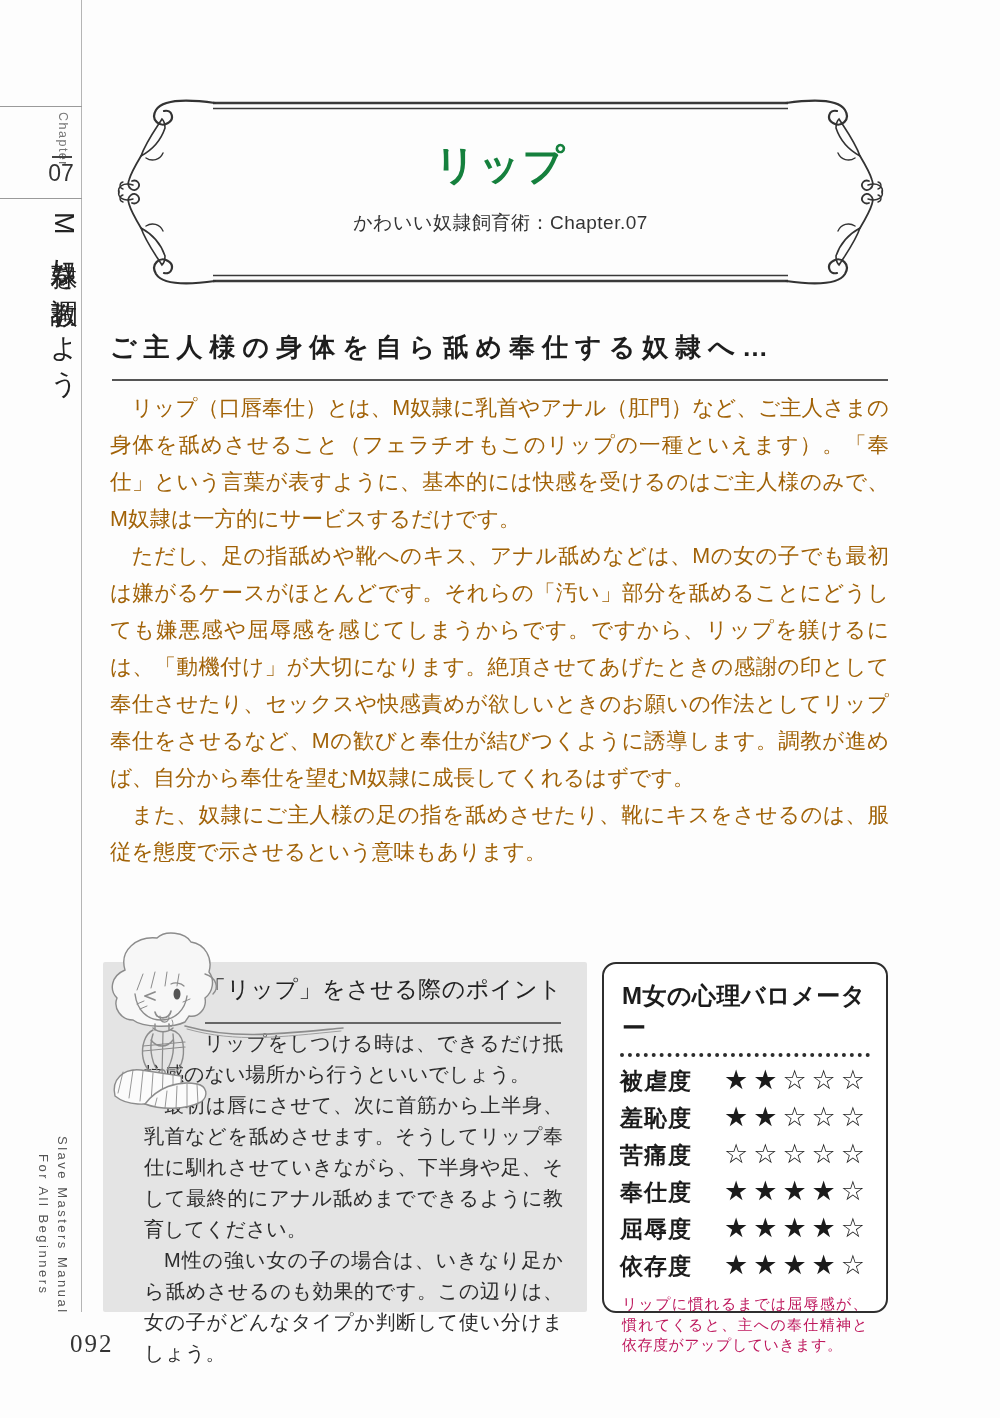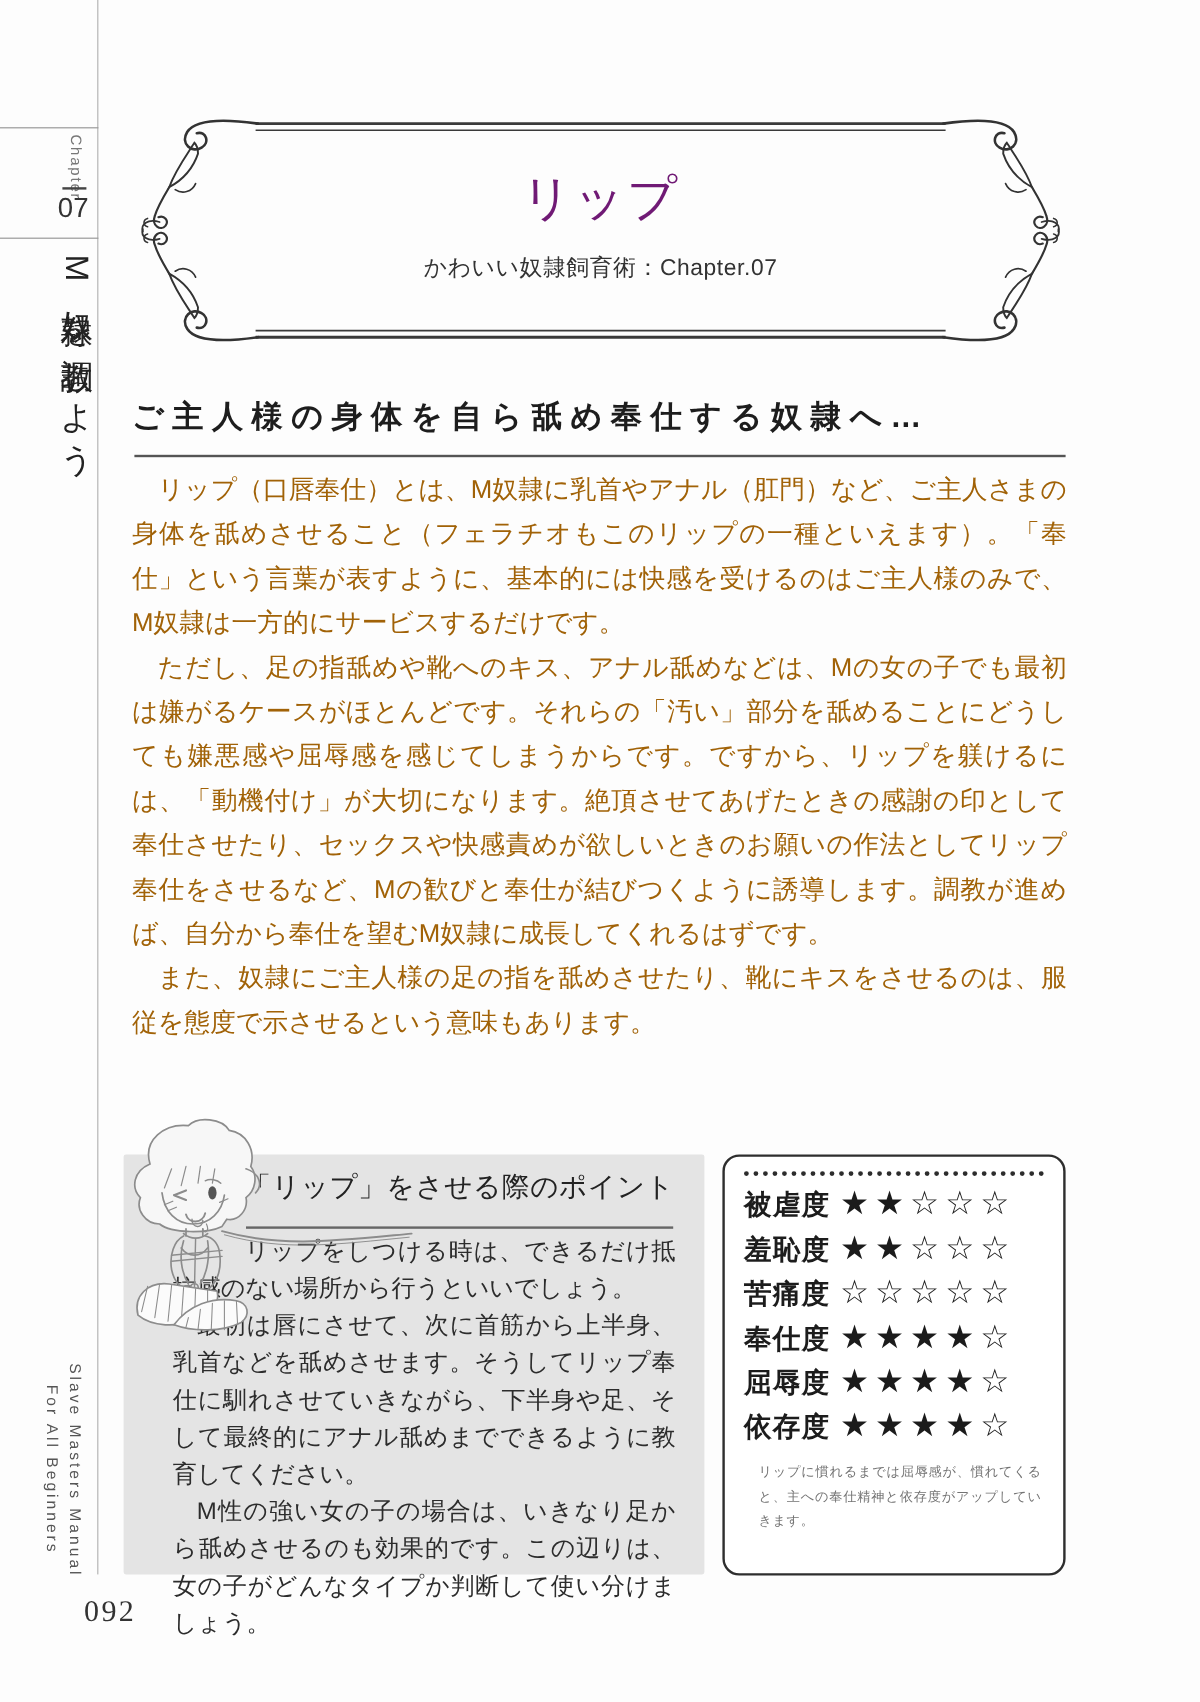--- a/index.html
+++ b/index.html
@@ -21,21 +21,21 @@
   .sb-title{position:absolute;left:46px;top:212px;writing-mode:vertical-rl;
     font-size:27px;letter-spacing:3px;color:#222;}
   .sb-footer{position:absolute;left:34px;top:1134px;height:182px;writing-mode:vertical-rl;
     font-size:13px;letter-spacing:2.5px;color:#555;line-height:19px;text-align:center;}
   .sb-pagenum{position:absolute;left:50px;top:1330px;font-family:"Liberation Serif","DejaVu Serif",serif;
     font-size:25px;letter-spacing:2px;color:#333;margin-left:20px;}
   
   .title-frame{position:absolute;left:113px;top:96px;width:775px;height:192px;}
   .title-frame svg{position:absolute;left:0;top:0;}
   .main-title{position:absolute;left:0;top:42px;width:775px;text-align:center;
-    font-size:41px;font-weight:400;letter-spacing:2px;color:#701a75;}
+    font-size:41px;font-weight:700;letter-spacing:2px;color:#15803d;}
   .subtitle{position:absolute;left:0;top:114px;width:775px;text-align:center;
     font-size:19px;letter-spacing:0.5px;color:#333;}
   
   .heading{position:absolute;left:110px;top:330px;width:780px;margin:0;text-align:left;
     font-size:26px;font-weight:bold;letter-spacing:7px;color:#1d1d1d;white-space:nowrap;}
   .heading-rule{position:absolute;left:112px;top:379px;width:776px;height:2px;background:#555;}
   .body-text{position:absolute;left:110px;top:390px;width:779px;
     font-size:21.5px;line-height:37px;text-align:justify;color:#a16207;}
   .body-par{margin:0;text-indent:1em;}
   
@@ -48,25 +48,25 @@
     font-size:20px;line-height:31px;text-align:justify;color:#2c2c2c;}
   .pt-par{margin:0;text-indent:1em;}
   .pt-par:first-child{text-indent:3em;}
   .chibi{position:absolute;left:85px;top:928px;z-index:3;}
   
   .barometer{position:absolute;left:602px;top:962px;width:286px;height:351px;
     background:#fff;border:2.5px solid #2e2e2e;border-radius:14px;box-sizing:border-box;
     padding:12px 16px 0 16px;}
   .bar-title{margin:4px 0 9px 2px;font-size:24px;font-weight:bold;letter-spacing:0.5px;color:#1c1c1c;}
   .dots{height:0;border-bottom:4.5px dotted #2c2c2c;margin:0 0 6px 0;}
-  .bar-row{display:flex;align-items:center;height:37px;}
+  .bar-row{display:flex;align-items:center;height:37px;gap:24px;}
   .bar-label{width:80px;font-size:23px;font-weight:bold;letter-spacing:1px;color:#1c1c1c;}
   .bar-stars{font-size:27px;letter-spacing:5px;color:#1b1b1b;margin-top:-3px;white-space:nowrap;}
-  .bar-note{margin:9px 2px 0 12px;font-size:11px;line-height:20.5px;letter-spacing:0.5px;
-    text-align:justify;color:#737373;}
+  .bar-note{margin:9px 2px 0 2px;font-size:15px;line-height:20.5px;letter-spacing:0.5px;
+    text-align:justify;color:#be185d;}
 </style>
 </head>
 <body>
 
 <div>
 
   <aside>
     <div class="sb-vline"></div>
     <div class="sb-hline sb-hline1"></div>
     <div class="sb-chapter">Chapter</div>
@@ -153,20 +153,21 @@
       <path d="M68 106 C 64 118 66 132 72 142 M88 106 C 90 118 88 132 82 142"></path>
       <circle cx="77" cy="145" r="3.2"></circle>
       <path d="M30 168 C 26 152 38 140 56 142 L 96 148 C 98 158 92 168 80 172 C 62 178 42 178 30 168 Z" fill="#fbfbfb"></path>
       <path d="M38 144 L 33 165 M48 142 L 44 170 M58 143 L 55 173 M68 145 L 66 174 M78 146 L 77 172 M88 147 L 88 167" stroke-width="0.9"></path>
       <path d="M60 176 C 72 160 92 152 112 156 C 122 158 124 168 116 174 C 100 182 76 182 60 176 Z" fill="#fbfbfb"></path>
       <path d="M72 170 L 70 178 M82 163 L 80 180 M92 158 L 91 181 M102 156 L 102 180 M112 156 L 113 176" stroke-width="0.9"></path>
     </g>
   </svg>
 
   <section class="barometer">
+    <h3 class="bar-title">M女の心理バロメーター</h3>
     <div class="dots"></div>
     <div id="bar-rows">
         <div class="bar-row">
           <span class="bar-label">被虐度</span>
           <span class="bar-stars">★★☆☆☆</span>
         </div>
         <div class="bar-row">
           <span class="bar-label">羞恥度</span>
           <span class="bar-stars">★★☆☆☆</span>
         </div>

